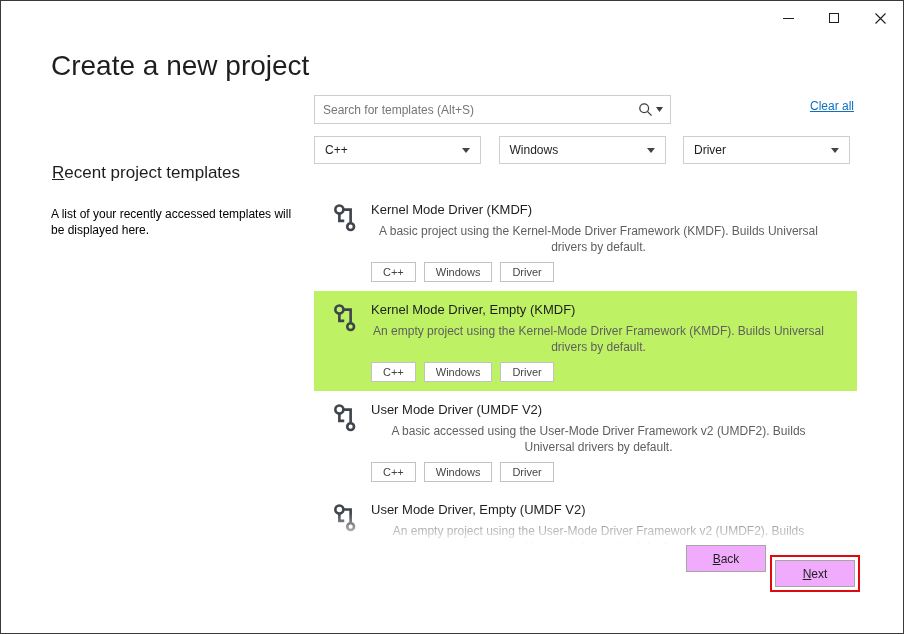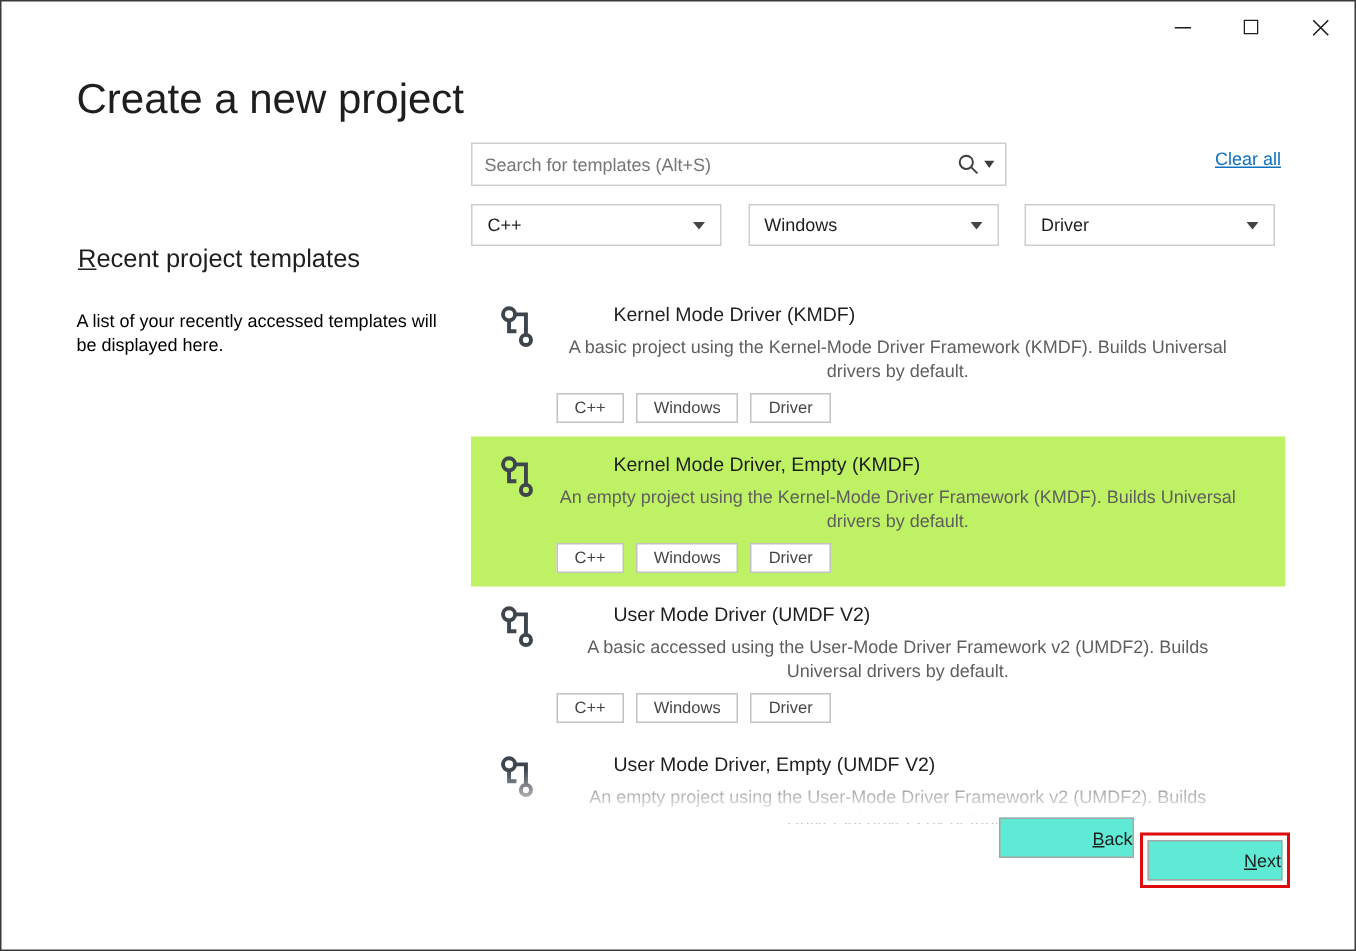--- a/index.html
+++ b/index.html
@@ -41,31 +41,31 @@
   .filter .chev { margin-left:auto; display:flex; }
 
   
   .template-list { position:absolute; left:313px; top:190px; width:543px; height:358px; overflow:hidden; }
   .template-list::after { content:""; position:absolute; left:0; right:0; bottom:0; height:36px;
                           background:linear-gradient(rgba(255,255,255,0), #ffffff 88%); pointer-events:none; }
   .item { display:flex; padding:8px 12px 9px 16px; }
   .item.selected { background:#bef264; }
   .item-icon { width:30px; height:32px; flex:none; margin:3px 11px 0 0; }
   .item-body { flex:1; min-width:0; }
-  .item-title { font-size:13px; color:#1e1e1e; padding-top:3px;margin-left:38px; }
+  .item-title { font-size:13px; color:#1e1e1e; padding-top:3px; }
   .item-desc { margin-top:6px; font-size:12px; line-height:16px; color:#5f5f5f; max-width:455px;text-align:center; }
   .item-tags { margin-top:7px; display:flex; gap:8px; min-height:0; }
   .tag { border:1px solid #c2c2c2; background:#fff; padding:3px 11px;
          font-size:11px; color:#454545; cursor:default; }
 
   
   .footer { position:absolute; right:48px; bottom:46px; display:flex; gap:9px; align-items:center; }
-  .btn { width:90px; height:27px; border:1px solid #a6a6a6; background:#5eead4;
+  .btn { width:80px; height:27px; border:1px solid #a6a6a6; background:#f0abfc;
          font-size:12px; color:#1e1e1e; font-family:inherit;
-         display:flex; align-items:center; justify-content:flex-end; cursor:default; }
+         display:flex; align-items:center; justify-content:center; cursor:default; }
   .next-wrap { position:relative; display:inline-block;margin-top:30px; }
   .annotation { position:absolute; inset:-5px; border:2px solid #dd0b0b; pointer-events:none; }
 </style>
 </head>
 <body>
 
 <div class="window">
 
   <div class="titlebar">
     <div class="win-btn">

